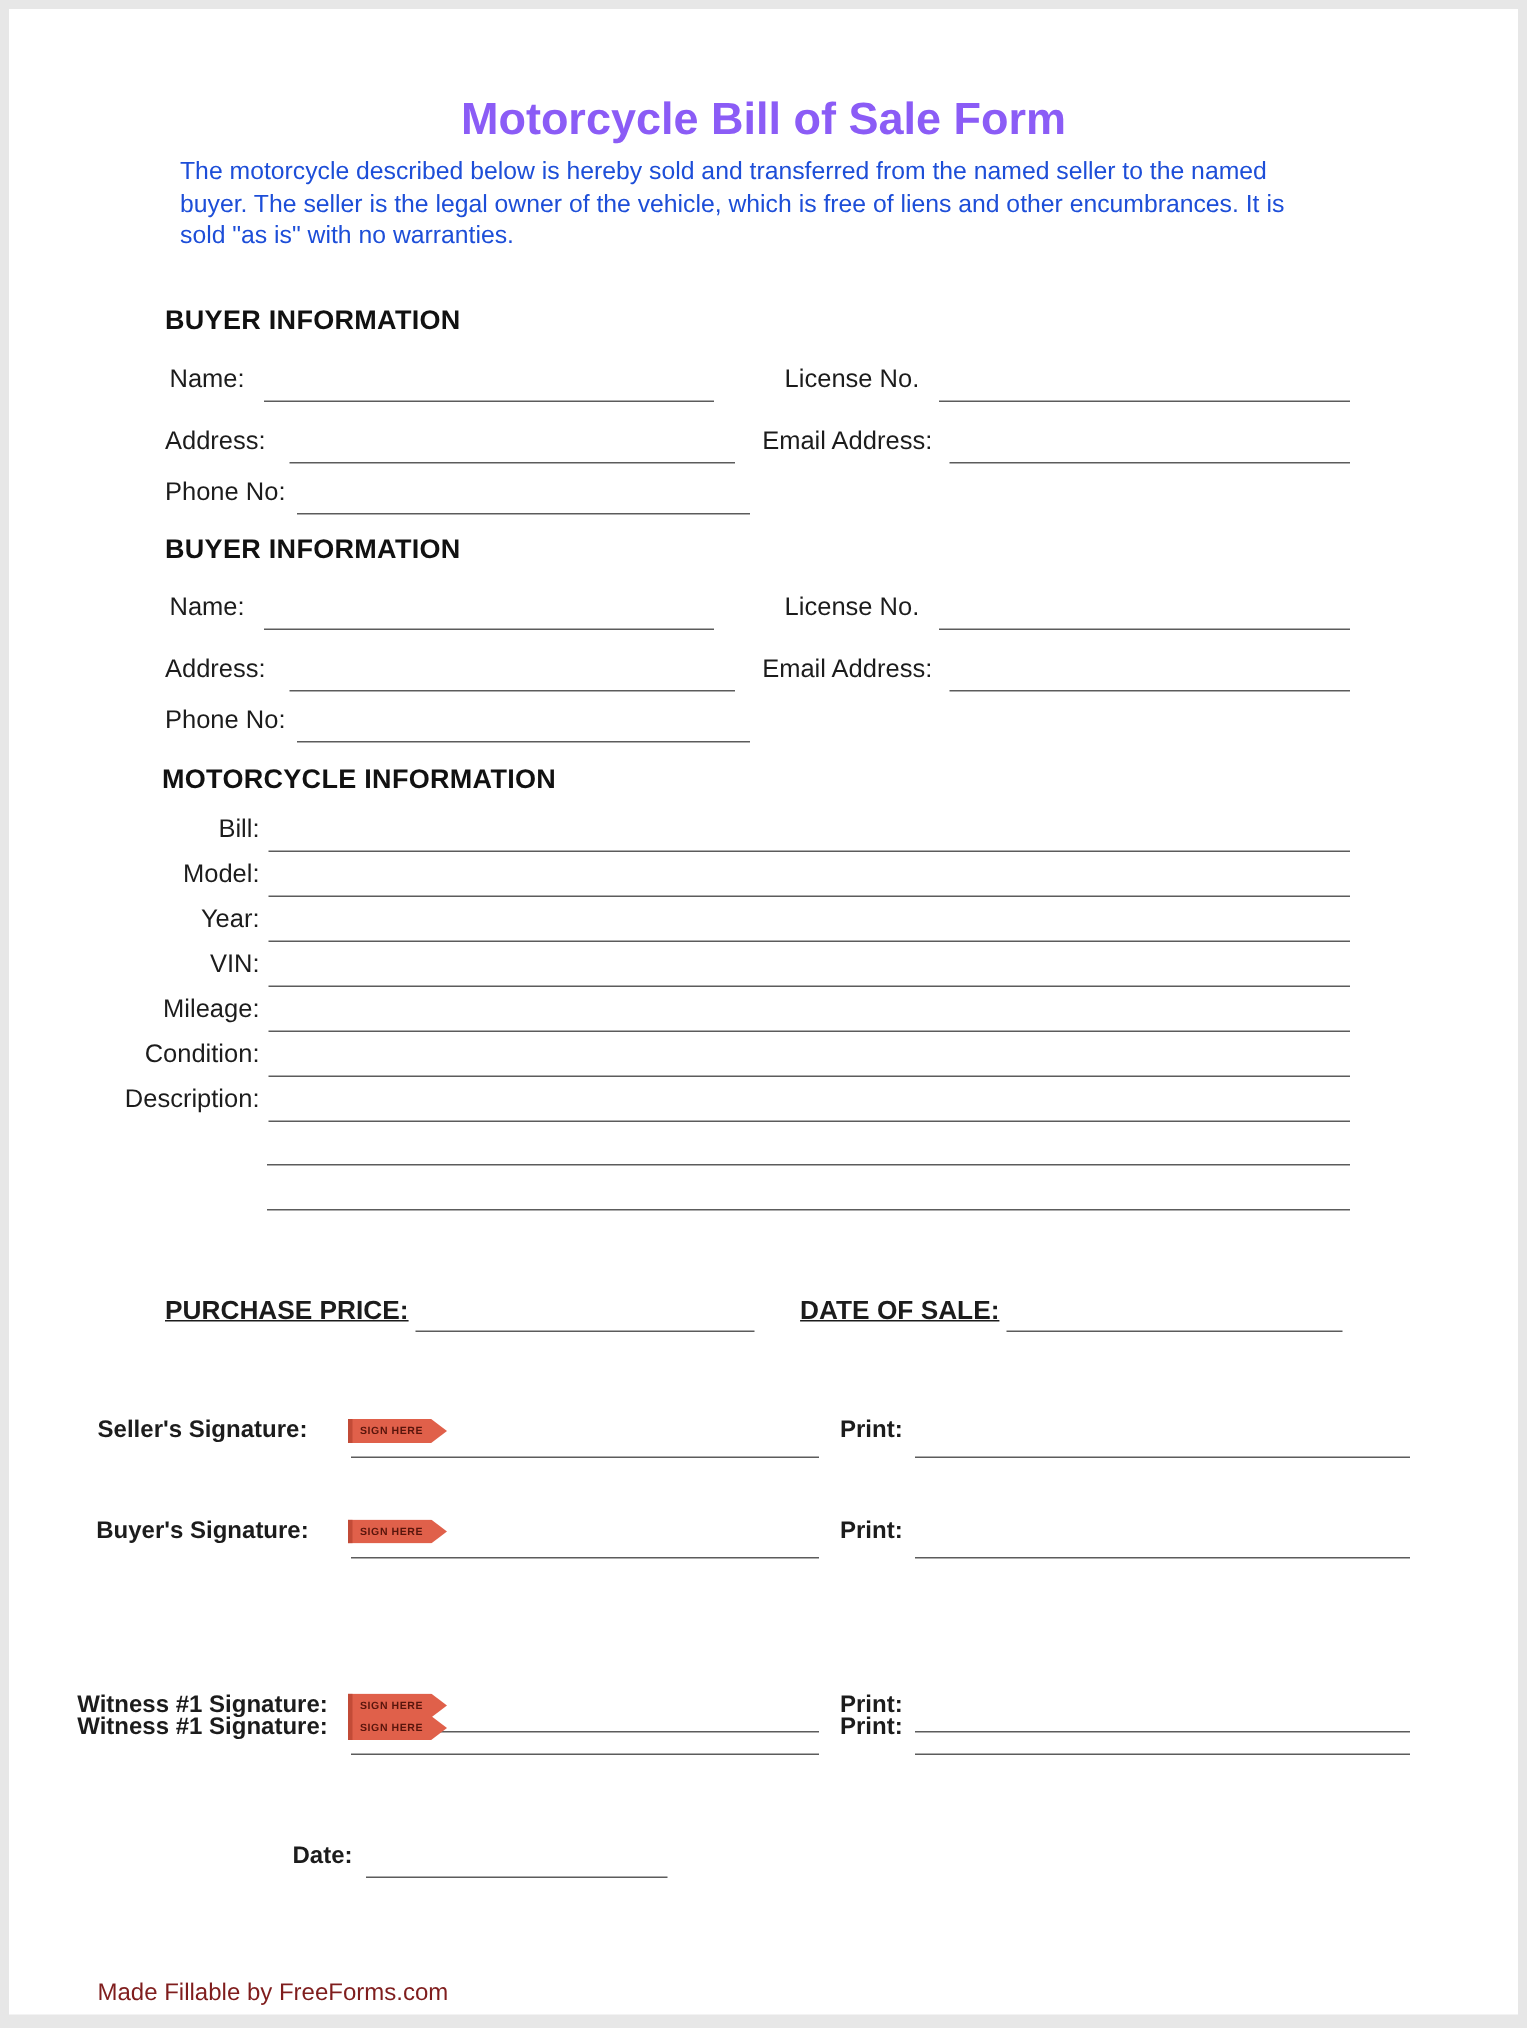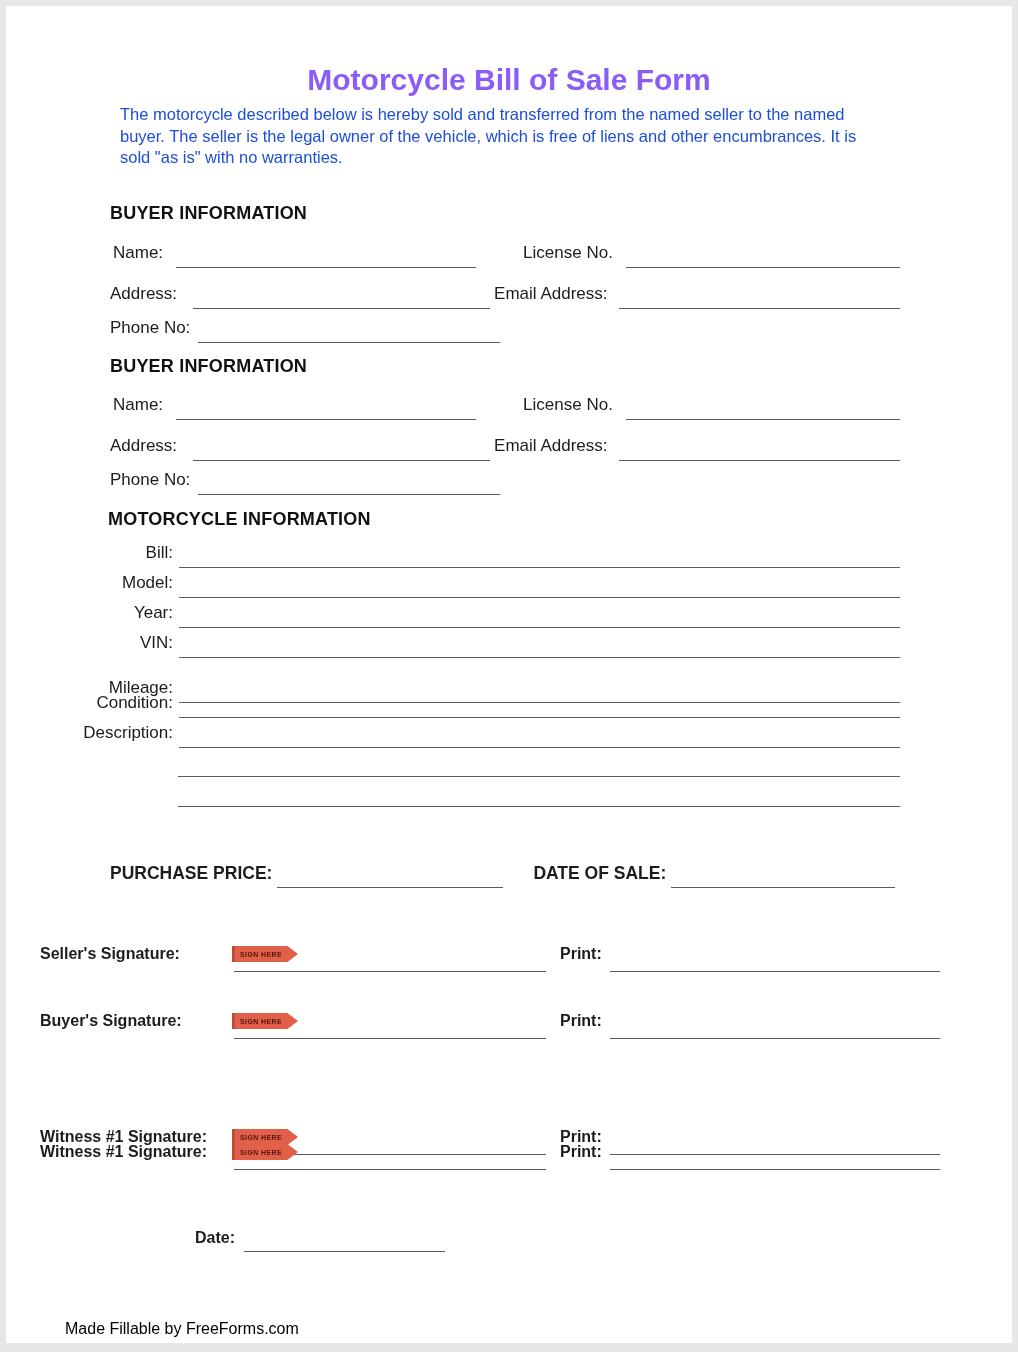--- a/index.html
+++ b/index.html
@@ -21,52 +21,52 @@
     position:absolute; top:63px; left:0; width:100%;
     text-align:center; font-size:30px; font-weight:bold; color:#8b5cf6;
   }
   .intro {
     position:absolute; top:104px; left:120px; width:752px;
     font-size:16.5px; line-height:21.5px; color:#1d4ed8;
   }
   .heading { position:absolute; font-size:18px; font-weight:bold; color:#111; letter-spacing:0.2px; }
   .row { position:absolute; display:flex; align-items:flex-end; height:26px; }
   .label { font-size:17px; white-space:nowrap; padding-bottom:5px; }
-  .b { font-weight:bold; }
+  .b { font-weight:bold;text-decoration:underline; }
   .line { border-bottom:1.3px solid #5c5c5c; height:100%; }
   .grow { flex:1; }
 
   
   .r-name  { left:113px; right:118px; }
   .r-addr  { left:110px; right:118px; }
   .r-phone { left:110px; width:390px; }
   .name-line   { width:300px; margin-left:13px; }
   .license-lab { margin-left:47px; }
   .license-line{ flex:1; margin-left:13px; }
   .addr-line   { width:297px; margin-left:16px; }
-  .email-lab   { margin-left:4px; }
+  .email-lab   { margin-left:18px; }
   .email-line  { flex:1; margin-left:12px; }
   .phone-line  { flex:1; margin-left:8px; }
 
   
   .r-moto { left:40px; right:118px; height:26px; }
   .moto-lab { width:133px; text-align:right; flex-shrink:0; }
   .moto-line { flex:1; margin-left:6px; }
   .r-desc-extra { left:178px; right:118px; height:26px; }
 
   
   .r-price { left:110px; right:123px; height:28px; }
   .price-lab { font-size:17.5px; padding-bottom:4px; }
   .price-line { width:226px; margin-left:5px; }
   .dos-lab { margin-left:30px; }
   .dos-line { flex:1; margin-left:5px; }
 
   
   .r-sig { left:40px; right:78px; height:32px; }
-  .sig-lab { width:190px; text-align:left; font-size:16px; font-weight:bold; padding-bottom:9px; white-space:nowrap; }
+  .sig-lab { width:190px; text-align:center; font-size:16px; font-weight:bold; padding-bottom:9px; white-space:nowrap; }
   .sigline { position:relative; width:312px; margin-left:4px; height:100%; border-bottom:1.3px solid #5c5c5c; }
   .sign-tag {
     position:absolute; left:-2px; bottom:9px;
     width:66px; height:16px;
     background:#e0604a;
     border-left:3px solid #c24b37;
     clip-path:polygon(0 0, 84% 0, 100% 50%, 84% 100%, 0 100%);
     display:flex; align-items:center;
     padding-left:5px;
     font-size:7px; font-weight:bold; color:#58150c; letter-spacing:0.4px;
@@ -75,21 +75,21 @@
   .print-lab { font-size:16px; font-weight:bold; margin-left:14px; padding-bottom:9px; }
   .print-line { flex:1; margin-left:8px; }
 
   
   .r-date { left:195px; width:250px; height:26px; }
   .date-lab { font-size:16px; font-weight:bold; padding-bottom:5px; }
   .date-line { flex:1; margin-left:9px; }
 
   .footer {
     position:absolute; left:65px; top:1320px;
-    font-size:16px; color:#000000;
+    font-size:16px; color:#7f1d1d;
   }
 </style>
 </head>
 <body>
 
 <div class="frame"></div>
 
 <h1 class="title">Motorcycle Bill of Sale Form</h1>
 
 <p class="intro">The motorcycle described below is hereby sold and transferred from the named seller to the named buyer. The seller is the legal owner of the vehicle, which is free of liens and other encumbrances. It is sold "as is" with no warranties.</p>
@@ -147,21 +147,21 @@
   <div class="line moto-line"></div>
 </div>
 <div class="row r-moto" style="top:602px;">
   <span class="label moto-lab">Year:</span>
   <div class="line moto-line"></div>
 </div>
 <div class="row r-moto" style="top:632px;">
   <span class="label moto-lab">VIN:</span>
   <div class="line moto-line"></div>
 </div>
-<div class="row r-moto" style="top:677px;">
+<div class="row r-moto" style="top:662px;">
   <span class="label moto-lab">Mileage:</span>
   <div class="line moto-line"></div>
 </div>
 <div class="row r-moto" style="top:692px;">
   <span class="label moto-lab">Condition:</span>
   <div class="line moto-line"></div>
 </div>
 <div class="row r-moto" style="top:722px;">
   <span class="label moto-lab">Description:</span>
   <div class="line moto-line"></div>

